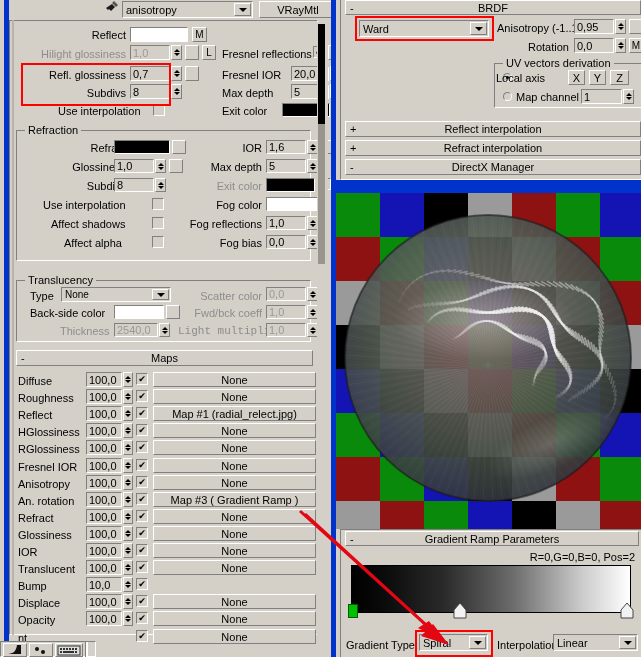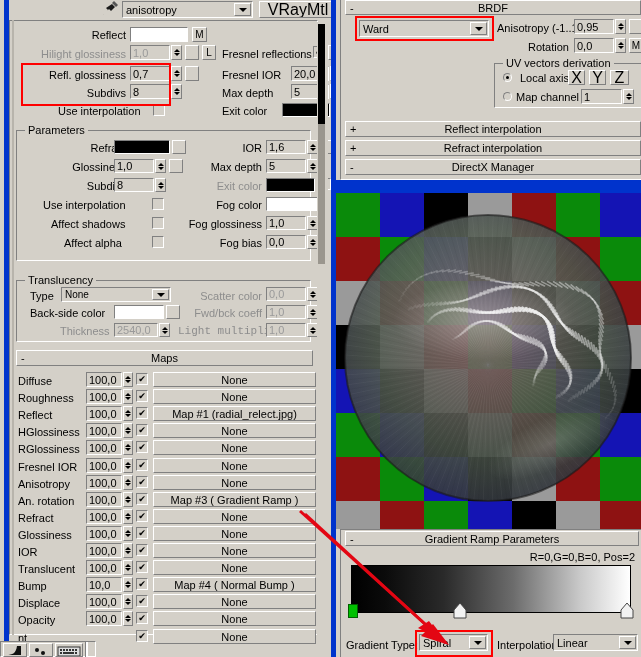--- a/index.html
+++ b/index.html
@@ -33,21 +33,21 @@
   .combo .arw b{display:block;width:0;height:0;border-left:4px solid transparent;
                 border-right:4px solid transparent;border-top:4px solid #000;}
   .group{border:1px solid;border-color:#808080 #fff #fff #808080;}
   .group>.gtitle{position:absolute;top:-7px;left:8px;background:#d4d0c8;font-size:11px;
                  color:#000;padding:0 3px;line-height:12px;}
   .rollup{background:#d4d0c8;border:1px solid;border-color:#fff #808080 #808080 #fff;
           font-size:11px;color:#000;text-align:center;line-height:15px;}
   .rollup .pm{position:absolute;left:4px;top:0;font-size:11px;}
   .panelbox{background:#d4d0c8;border:1px solid;border-color:#808080 #fff #fff #808080;}
   .btnflat{background:#d4d0c8;border:1px solid;border-color:#fff #808080 #808080 #fff;
-           font-size:16px;color:#000;text-align:center;line-height:15px;white-space:nowrap;overflow:hidden;}
+           font-size:11px;color:#000;text-align:center;line-height:15px;white-space:nowrap;overflow:hidden;}
   .radio{width:9px;height:9px;border-radius:50%;background:#d4d0c8;
          border:1px solid;border-color:#808080 #fff #fff #808080;box-sizing:border-box;}
   .radio.on::after{content:"";display:block;width:3px;height:3px;border-radius:50%;background:#000;margin:2px auto;}
   .redbox{border:2px solid #fe0000;background:transparent;pointer-events:none;}
 
   .vsep{background:#0033cc;}
   .scrollcol{background:#d4d0c8;}
   .scrollthumb{background:#000;}
 
   
@@ -130,21 +130,21 @@
 
     <div class="abs lbl" style="left:42px;top:82px;">Use interpolation</div>
     <div class="abs chk" style="left:137px;top:81px;width:12px;height:12px;"></div>
     <div class="abs lbl" style="left:206px;top:82px;">Exit color</div>
     <div class="abs swatch" style="left:266px;top:80px;width:48px;height:14px;background:#000;"></div>
   </div>
 
   <div class="abs redbox" style="left:21px;top:63px;width:150px;height:43px;"></div>
 
   <div class="abs group" style="left:16px;top:130px;width:295px;height:131px;">
-    <div class="gtitle">Parameters</div>
+    <div class="gtitle">Refraction</div>
   </div>
   <div class="abs" style="left:16px;top:130px;width:295px;height:131px;">
     <div class="abs lbl" style="left:38px;top:12px;width:72px;text-align:right;">Refract</div>
     <div class="abs swatch" style="left:98px;top:10px;width:56px;height:14px;background:#000;"></div>
     <div class="abs mbtn" style="left:156px;top:10px;width:14px;height:14px;"></div>
     <div class="abs lbl" style="left:196px;top:12px;width:50px;text-align:right;">IOR</div>
     <div class="abs spin-field" style="left:250px;top:10px;width:40px;height:14px;line-height:13px;">1,6</div>
     <div class="abs spinner" style="left:291px;top:10px;width:11px;height:14px;">
         <i class="up"></i>
         <i class="dn"></i>
@@ -175,21 +175,21 @@
     <div class="abs swatch" style="left:250px;top:48px;width:49px;height:14px;background:#000;"></div>
     <div class="abs chk" style="left:303px;top:48px;width:12px;height:12px;"></div>
 
     <div class="abs lbl" style="left:27px;top:69px;">Use interpolation</div>
     <div class="abs chk" style="left:136px;top:68px;width:12px;height:12px;"></div>
     <div class="abs lbl" style="left:176px;top:69px;width:70px;text-align:right;">Fog color</div>
     <div class="abs swatch" style="left:250px;top:67px;width:56px;height:14px;background:#fff;"></div>
 
     <div class="abs lbl" style="left:35px;top:88px;">Affect shadows</div>
     <div class="abs chk" style="left:136px;top:87px;width:12px;height:12px;"></div>
-    <div class="abs lbl" style="left:166px;top:88px;width:80px;text-align:right;">Fog glossiness</div>
+    <div class="abs lbl" style="left:166px;top:88px;width:80px;text-align:right;">Fog reflections</div>
     <div class="abs spin-field" style="left:250px;top:86px;width:40px;height:14px;line-height:13px;">1,0</div>
     <div class="abs spinner" style="left:291px;top:86px;width:11px;height:14px;">
         <i class="up"></i>
         <i class="dn"></i>
       </div>
 
     <div class="abs lbl" style="left:48px;top:107px;">Affect alpha</div>
     <div class="abs chk" style="left:136px;top:106px;width:12px;height:12px;"></div>
     <div class="abs lbl" style="left:186px;top:107px;width:60px;text-align:right;">Fog bias</div>
     <div class="abs spin-field" style="left:250px;top:105px;width:40px;height:14px;line-height:13px;">0,0</div>
@@ -367,21 +367,20 @@
         <div class="abs btnflat" style="left:137px;top:0;width:163px;height:15px;line-height:14px;font-size:11px;">None</div>
       </div>
       <div class="abs" style="left: 0px; top: 205.2px; width: 300px; height: 16px;">
         <div class="abs lbl" style="left:2px;top:3px;width:66px;">Bump</div>
         <div class="abs spin-field" style="left:70px;top:0;width:36px;height:15px;line-height:14px;">10,0</div>
         <div class="abs spinner" style="left:107px;top:0;width:10px;height:15px;">
           <i class="up"></i>
           <i class="dn"></i>
         </div>
         <div class="abs chk" style="left:120px;top:1px;width:12px;height:12px;line-height:11px;">✔</div>
-        <div class="abs btnflat" style="left:137px;top:0;width:163px;height:15px;line-height:14px;font-size:11px;">Map #4  ( Normal Bump )</div>
       </div>
       <div class="abs" style="left: 0px; top: 222.3px; width: 300px; height: 16px;">
         <div class="abs lbl" style="left:2px;top:3px;width:66px;">Displace</div>
         <div class="abs spin-field" style="left:70px;top:0;width:36px;height:15px;line-height:14px;">100,0</div>
         <div class="abs spinner" style="left:107px;top:0;width:10px;height:15px;">
           <i class="up"></i>
           <i class="dn"></i>
         </div>
         <div class="abs chk" style="left:120px;top:1px;width:12px;height:12px;line-height:11px;">✔</div>
         <div class="abs btnflat" style="left:137px;top:0;width:163px;height:15px;line-height:14px;font-size:11px;">None</div>
@@ -468,21 +467,21 @@
   <div class="abs spinner" style="left:615px;top:38px;width:11px;height:15px;">
       <i class="up"></i>
       <i class="dn"></i>
     </div>
   <div class="abs mbtn" style="left:629px;top:38px;width:14px;height:15px;line-height:14px;">M</div>
 
   <div class="abs group" style="left:494px;top:63px;width:150px;height:45px;">
     <div class="gtitle">UV vectors derivation</div>
   </div>
   <div class="abs radio on" style="left:503px;top:73px;"></div>
-  <div class="abs lbl" style="left:520px;top:72px;">Local axis</div>
+  <div class="abs lbl" style="left:496px;top:72px;">Local axis</div>
   <div class="abs btnflat" style="left:568px;top:70px;width:17px;height:15px;line-height:14px;">X</div>
   <div class="abs btnflat" style="left:589px;top:70px;width:17px;height:15px;line-height:14px;">Y</div>
   <div class="abs btnflat" style="left:610px;top:70px;width:19px;height:15px;line-height:14px;">Z</div>
   <div class="abs radio" style="left:503px;top:92px;"></div>
   <div class="abs lbl" style="left:516px;top:91px;">Map channel</div>
   <div class="abs spin-field" style="left:581px;top:89px;width:41px;height:15px;line-height:14px;">1</div>
   <div class="abs spinner" style="left:623px;top:89px;width:11px;height:15px;">
       <i class="up"></i>
       <i class="dn"></i>
     </div>

